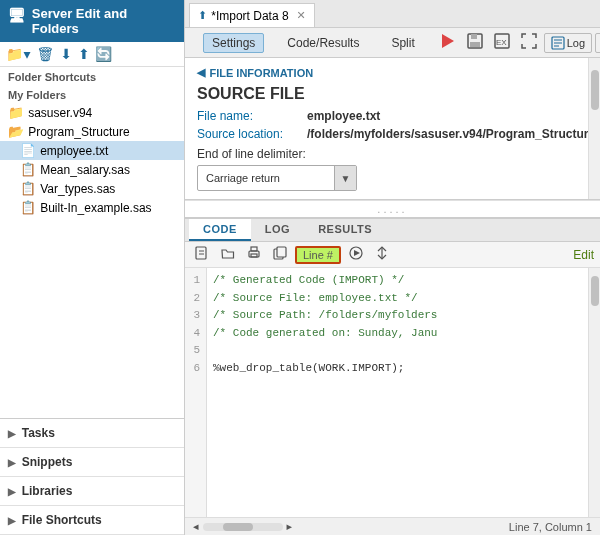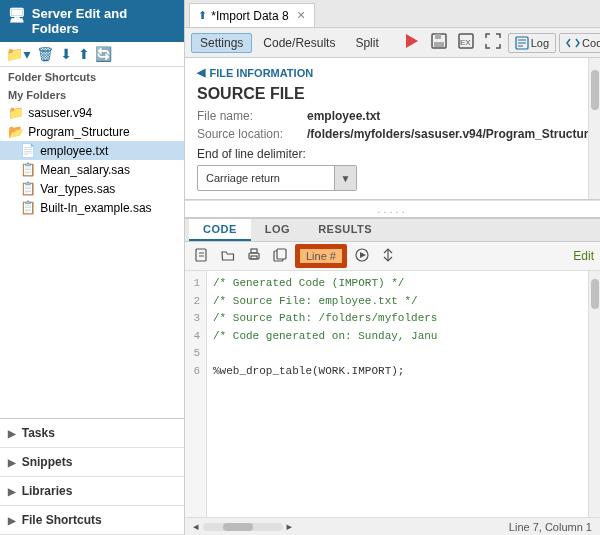--- a/index.html
+++ b/index.html
@@ -132,20 +132,21 @@
       height: 30px;
     }
     .toolbar-btn {
       background: none;
       border: 1px solid transparent;
       cursor: pointer;
       padding: 2px 8px;
       font-size: 12px;
       color: #333;
       border-radius: 2px;
+      margin-left: 12px;
     }
     .toolbar-btn.active {
       background: #c5ddf0;
       border-color: #7ab0d4;
     }
     .toolbar-spacer { flex: 1; }
     .toolbar-icon-btn {
       background: none;
       border: none;
       cursor: pointer;
@@ -204,21 +205,21 @@
       color: #333;
       margin-bottom: 6px;
     }
     .field-row {
       display: flex;
       align-items: flex-start;
       margin-bottom: 4px;
       font-size: 12px;
     }
     .field-label {
-      color: #737373;
+      color: #0369a1;
       min-width: 110px;
     }
     .field-value {
       font-weight: bold;
       color: #333;
     }
     .delimiter-label {
       color: #333;
       margin-bottom: 4px;
       display: block;
@@ -317,22 +318,22 @@
     .code-toolbar-btn {
       background: none;
       border: 1px solid transparent;
       cursor: pointer;
       font-size: 14px;
       color: #444;
       padding: 1px 3px;
       border-radius: 2px;
     }
     .line-num-btn {
-      border: 5px solid #c2410c;
-      background: #fdba74;
+      border: 2px solid #c2410c;
+      background: #bef264;
       font-size: 11px;
       padding: 1px 6px;
       cursor: pointer;
       border-radius: 2px;
       color: #555;
     }
     .code-toolbar-spacer { flex: 1; }
     .edit-btn {
       font-size: 12px;
       color: #4d7c0f;

